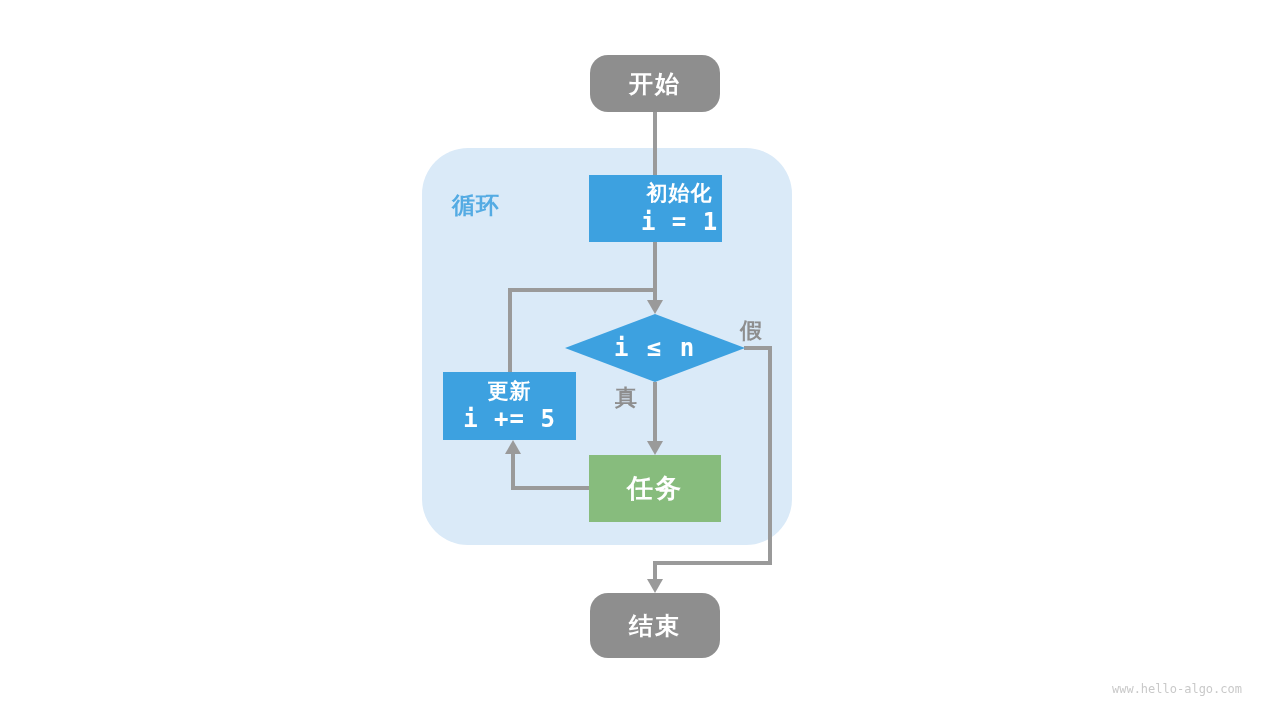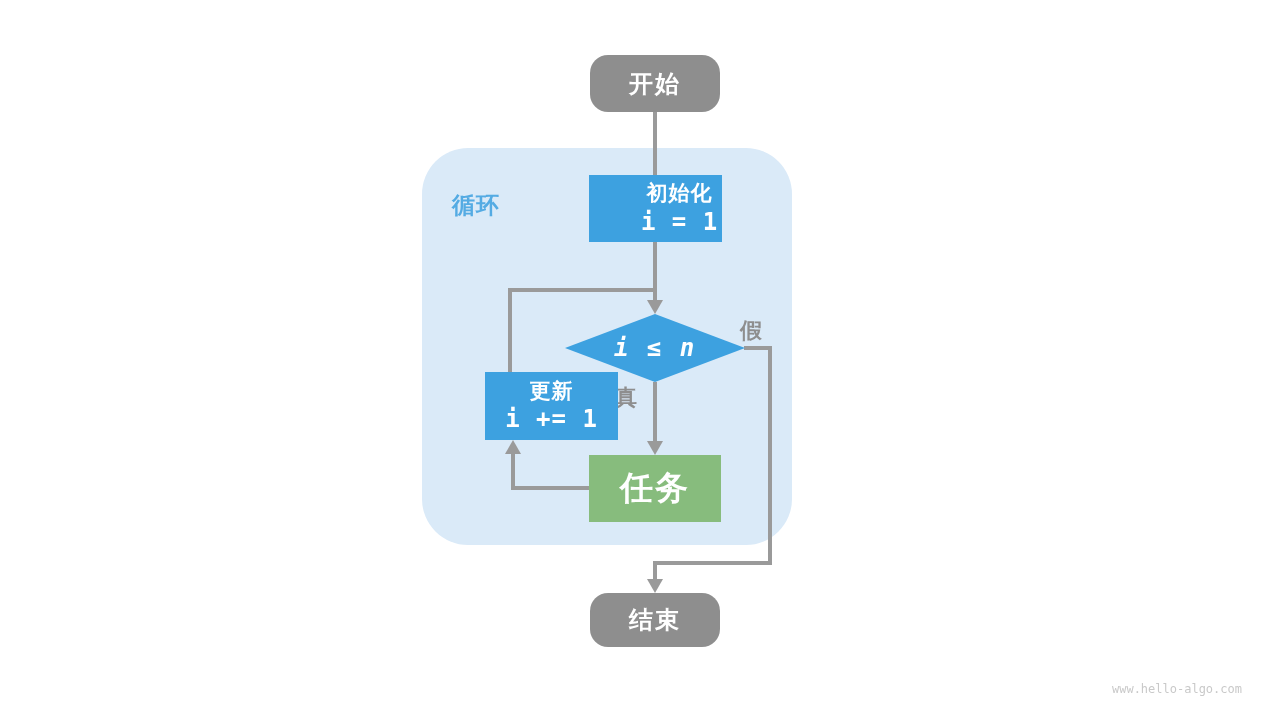--- a/index.html
+++ b/index.html
@@ -55,54 +55,53 @@
     text-align: center;
     box-sizing: border-box;
   }
   .terminal {
     background: var(--node_gray, #8e8e8e);
     border-radius: 18px;
     font-size: 24px;
     letter-spacing: 2px;
   }
   .node-start { left: 590px; top: 55px;  width: 130px; height: 57px; }
-  .node-end   { left: 590px; top: 593px; width: 130px; height: 54px; }
+  .node-end   { left: 590px; top: 593px; width: 130px; height: 65px; }
 
   .process {
     background: var(--process_blue, #3da1e0);
     font-size: 21px;
     line-height: 1.25;
     letter-spacing: 1px;
   }
   .node-init   { left: 589px; top: 175px; width: 133px; height: 67px; padding-left: 48px; }
-  .node-update { left: 443px; top: 372px; width: 133px; height: 68px; margin-left: 42px; }
+  .node-update { left: 443px; top: 372px; width: 133px; height: 68px; }
 
   .code {
     font-family: "DejaVu Sans Mono", monospace;
     font-weight: 700;
     font-size: 24px;
     letter-spacing: 1px;
   }
 
   .node-task {
     left: 589px; top: 455px; width: 132px; height: 67px;
     background: var(--task_green, #87bc7d);
-    font-size: 33px;
+    font-size: 26px;
     letter-spacing: 2px;
   }
 
   .diamond-text {
     left: 565px; top: 314px; width: 180px; height: 68px;
     display: flex; align-items: center; justify-content: center;
     color: #ffffff;
     font-family: "DejaVu Sans Mono", monospace;
     font-weight: 700;
     font-size: 24px;
     letter-spacing: 2px;
-    font-style: italic;
   }
 
   .edge-label {
     color: var(--edge_label_gray, #8e8e8e);
     font-size: 22px;
     font-weight: 700;
   }
   .edge-label-false { left: 740px; top: 316px; }
   .edge-label-true  { left: 615px; top: 383px; }
 
@@ -154,21 +153,21 @@
 
   <div class="abs diamond-text">
     <span>i ≤ n</span>
   </div>
 
   <div class="abs edge-label edge-label-false">假</div>
   <div class="abs edge-label edge-label-true">真</div>
 
   <div class="abs node process node-update">
     <span>更新</span>
-    <span class="code">i += 1</span>
+    <span class="code">i += 5</span>
   </div>
 
   <div class="abs node node-task">
     <span>任务</span>
   </div>
 
   <div class="abs node terminal node-end">
     <span>结束</span>
   </div>
 

